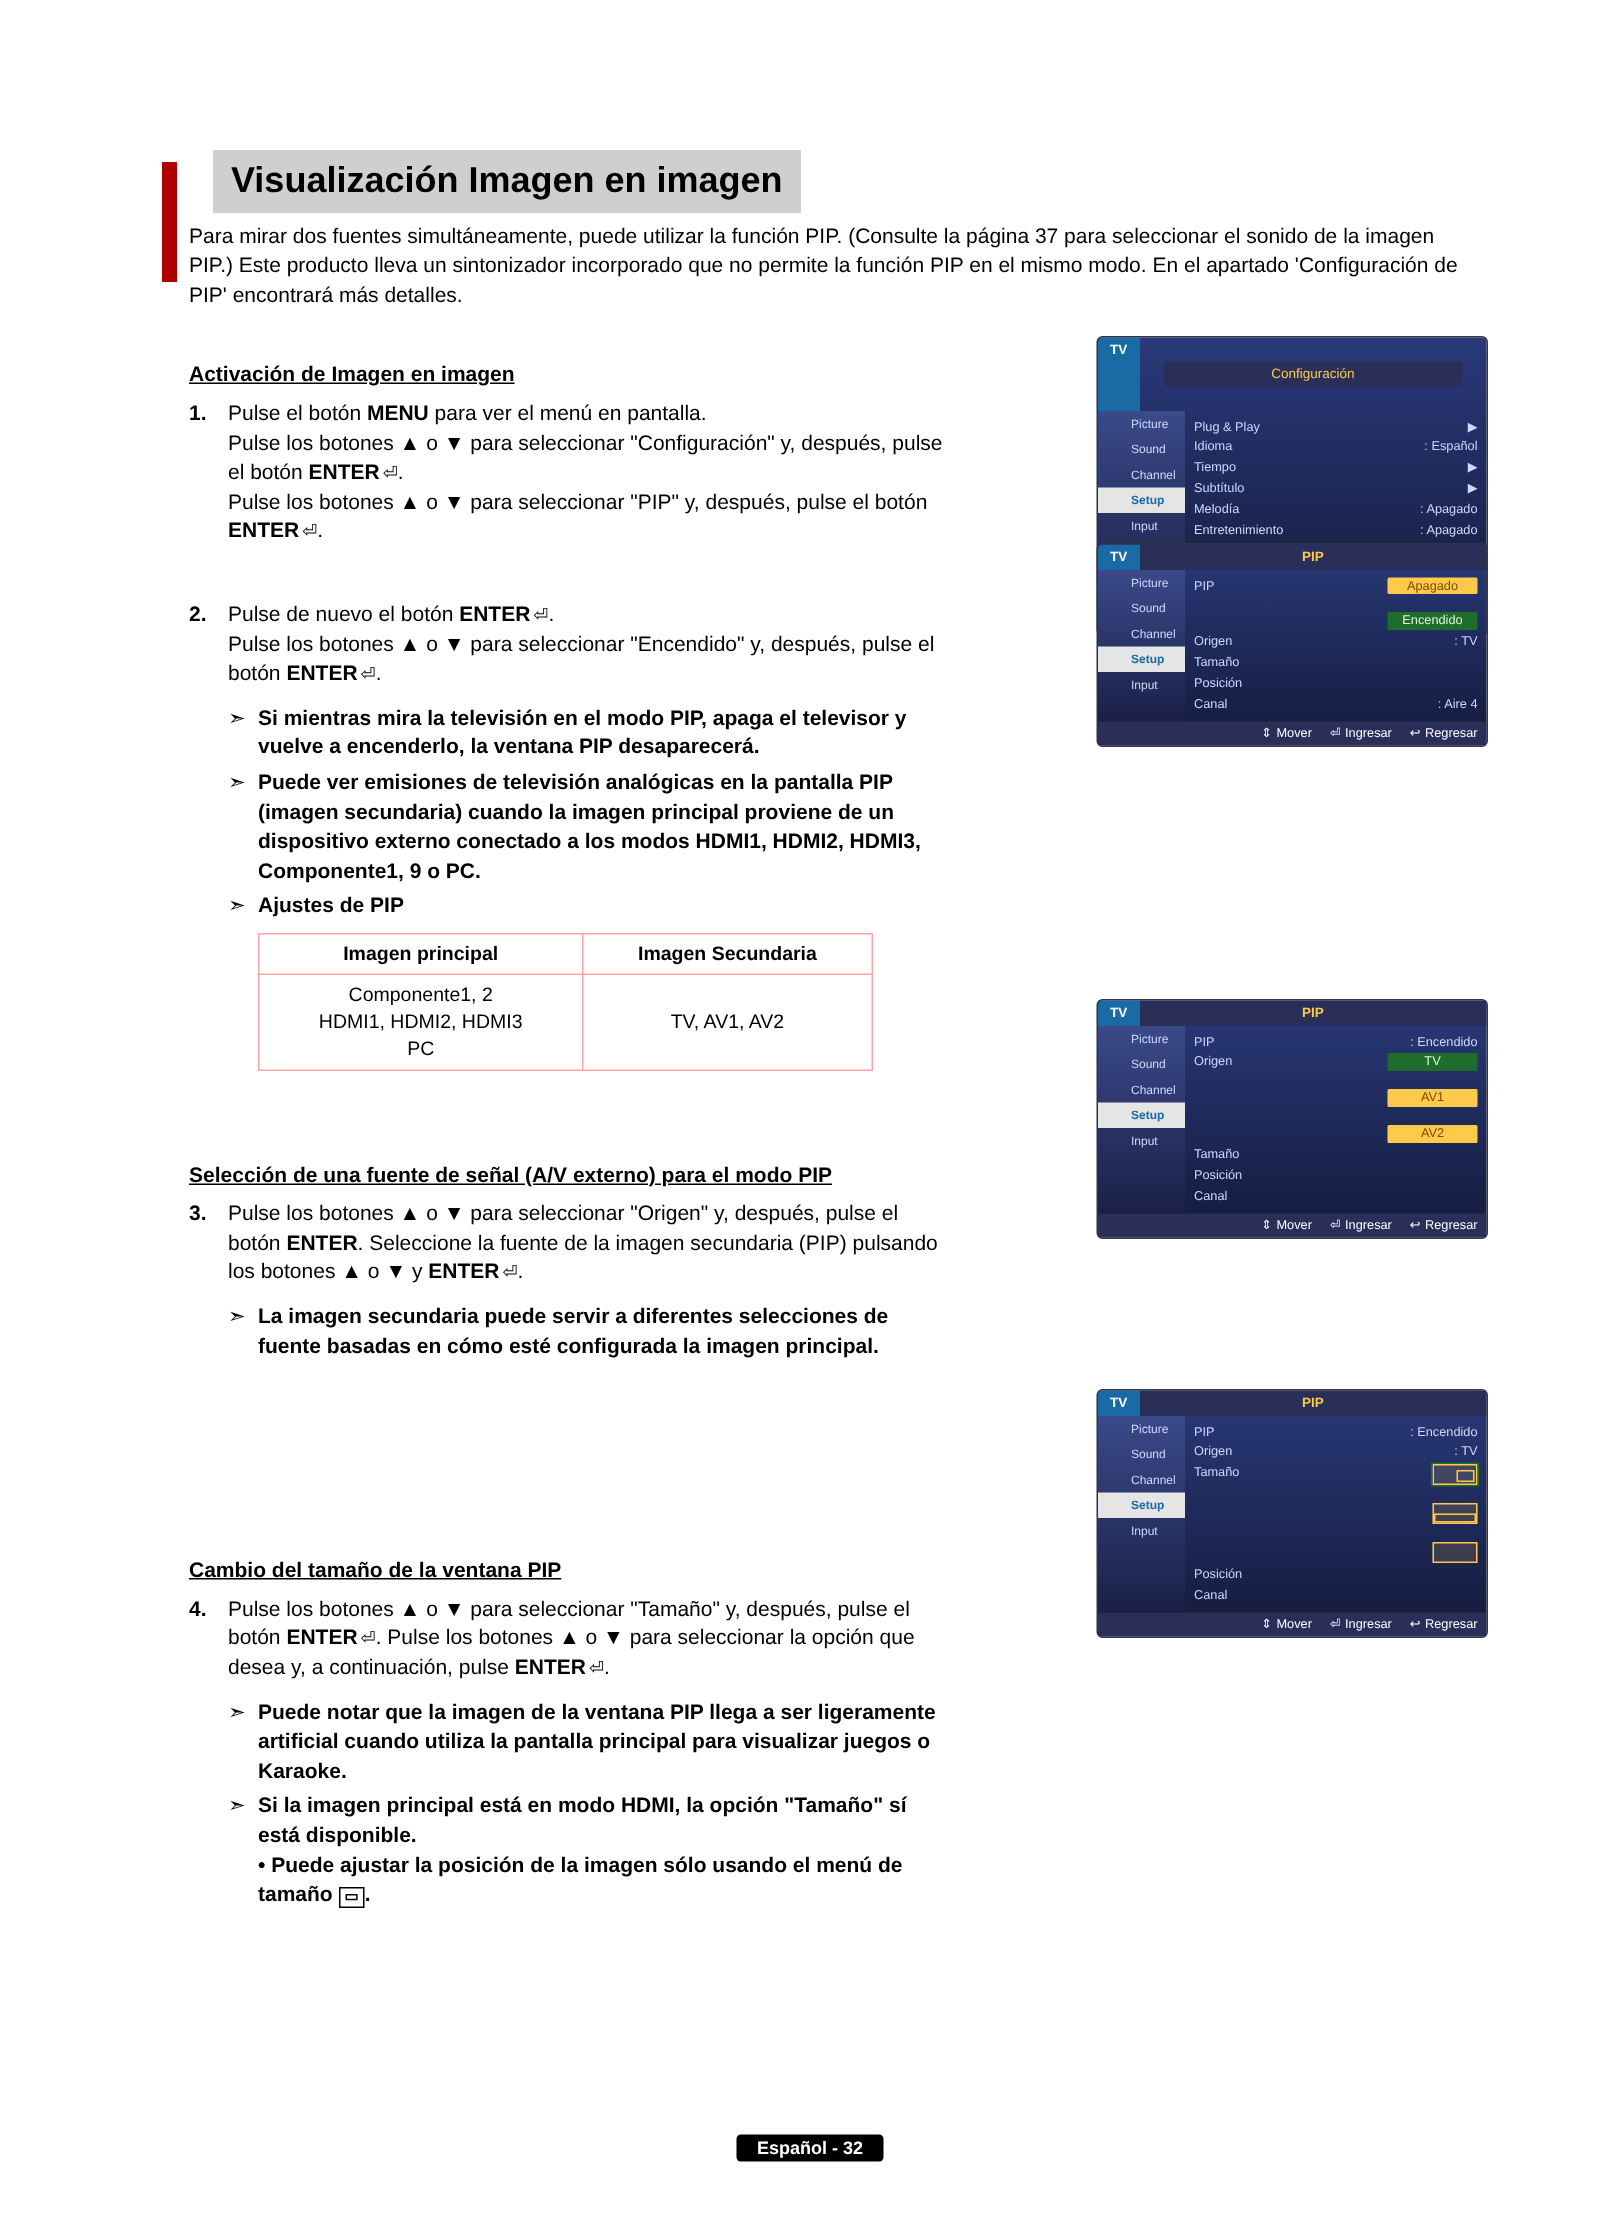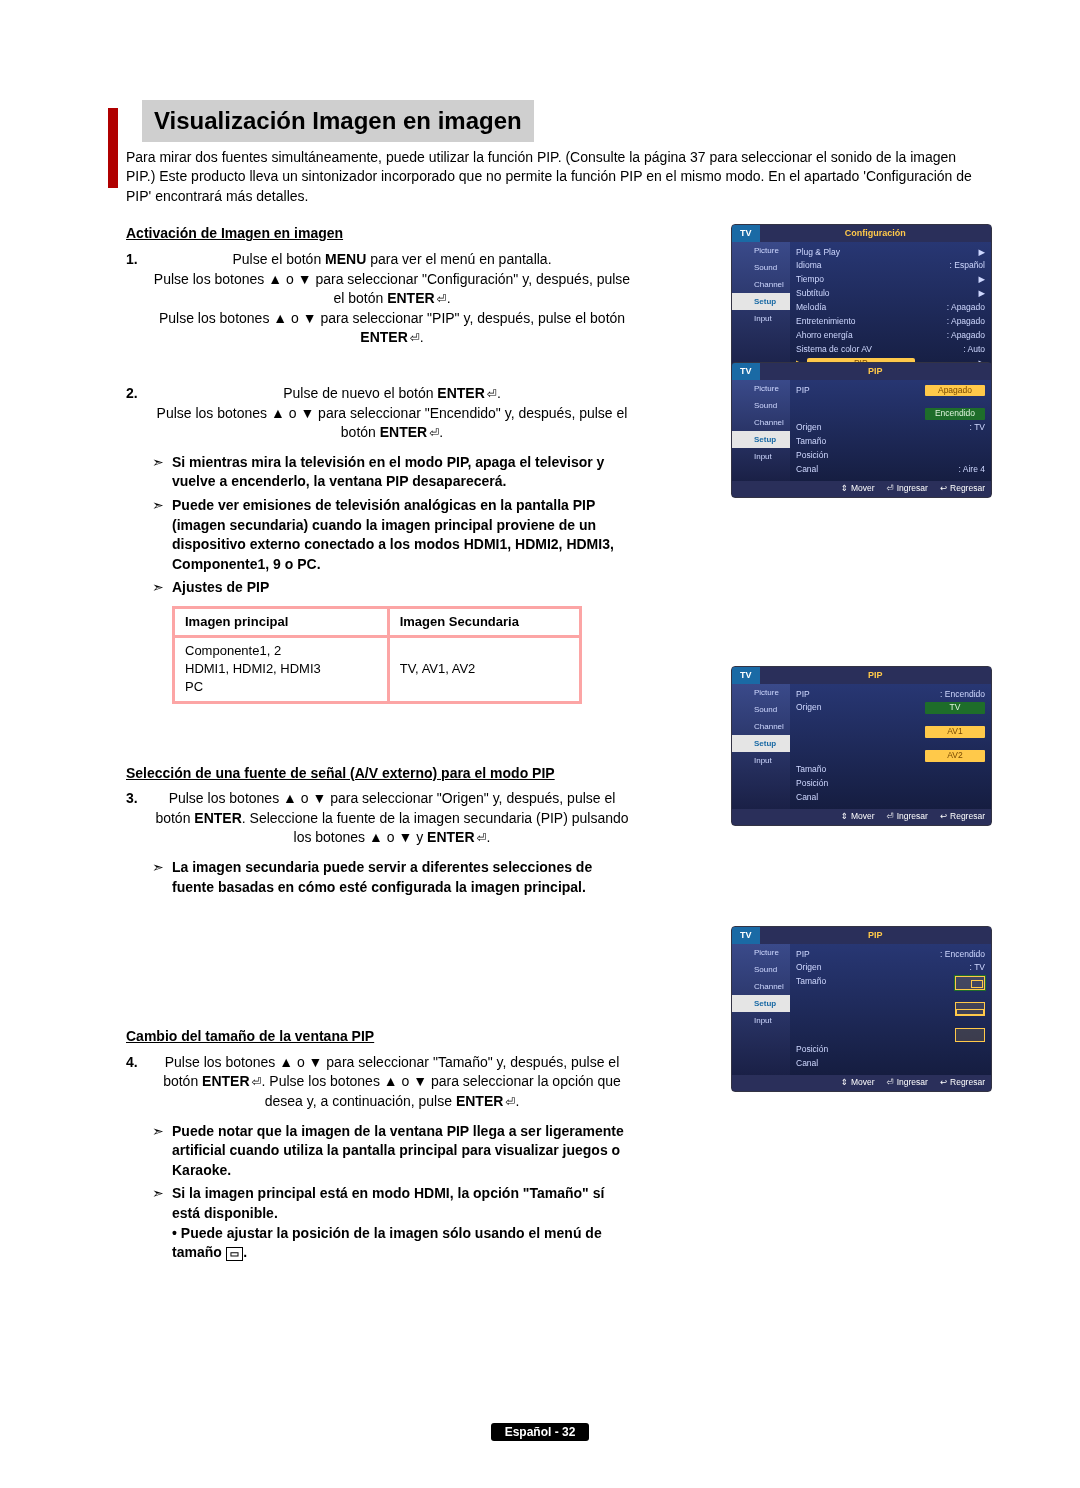--- a/index.html
+++ b/index.html
@@ -38,40 +38,39 @@
     margin-bottom: 6px;
     display: inline-block;
   }
   .intro {
     margin-left: 16px;
     margin-right: 10px;
     font-size: 14px;
   }
   .section {
     margin-left: 16px;
-    margin-top: 18px;
+    margin-top: 34px;
   }
   .sub-heading {
     font-weight: bold;
     text-decoration: underline;
     margin-bottom: 6px;
   }
   .step {
     display: flex;
     margin-bottom: 10px;
   }
   .step-num {
     font-weight: bold;
     width: 26px;
     flex-shrink: 0;
   }
   .step-body {
     flex: 1;
     max-width: 480px;
-    text-align: center;
   }
   .sub-bullet {
     display: flex;
     margin-left: 26px;
     margin-top: 4px;
     max-width: 480px;
   }
   .sub-bullet .arrow {
     width: 20px;
     flex-shrink: 0;
@@ -88,23 +87,23 @@
     margin-left: 2px;
   }
   table.pip-table {
     border-collapse: collapse;
     margin-left: 46px;
     margin-top: 8px;
     width: 410px;
     font-size: 13px;
   }
   table.pip-table th, table.pip-table td {
-    border: 3px solid #fca5a5;
+    border: 1px solid #fca5a5;
     padding: 4px 10px;
-    text-align: left;
+    text-align: center;
     vertical-align: middle;
   }
   table.pip-table th { font-weight: bold; }
   
   .osd {
     position: absolute;
     right: 88px;
     width: 261px;
     font-size: 9px;
     color: #fff;
@@ -334,21 +333,21 @@
         <span>• Puede ajustar la posición de la imagen sólo usando el menú de tamaño </span><span class="size-icon">▭</span>.
       </div>
     </div>
   </div>
 
   
   <div class="osd" style="top:224px">
       <div class="osd-box">
         <div class="osd-header">
           <div class="tv">TV</div>
-          <div class="title" style="background:#2a2f5a;font-size:9px;padding:2px 4px;margin:0;color:#ffc94a;font-weight:bold;display:block">Configuración</div>
+          <div class="title" style="background:#2a2f5a;font-size:9px;padding:2px 4px;margin:16px;color:#ffc94a;font-weight:normal;display:block">Configuración</div>
         </div>
         <div class="osd-body">
           <div class="osd-side">
             <div>Picture</div>
             <div>Sound</div>
             <div>Channel</div>
             <div class="sel">Setup</div>
             <div>Input</div>
           </div>
           <div class="osd-content">

